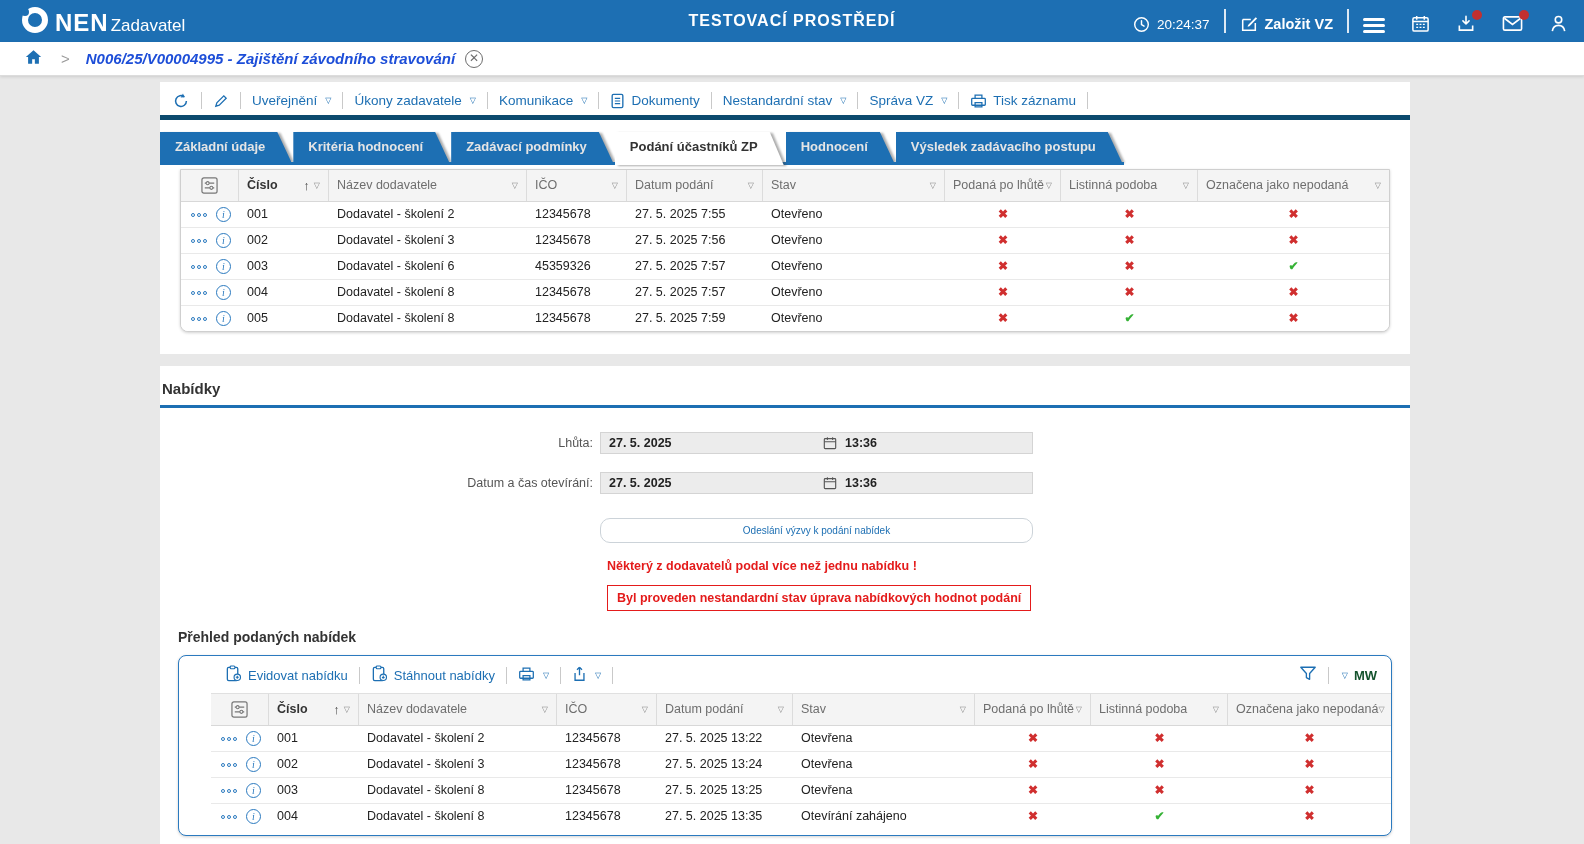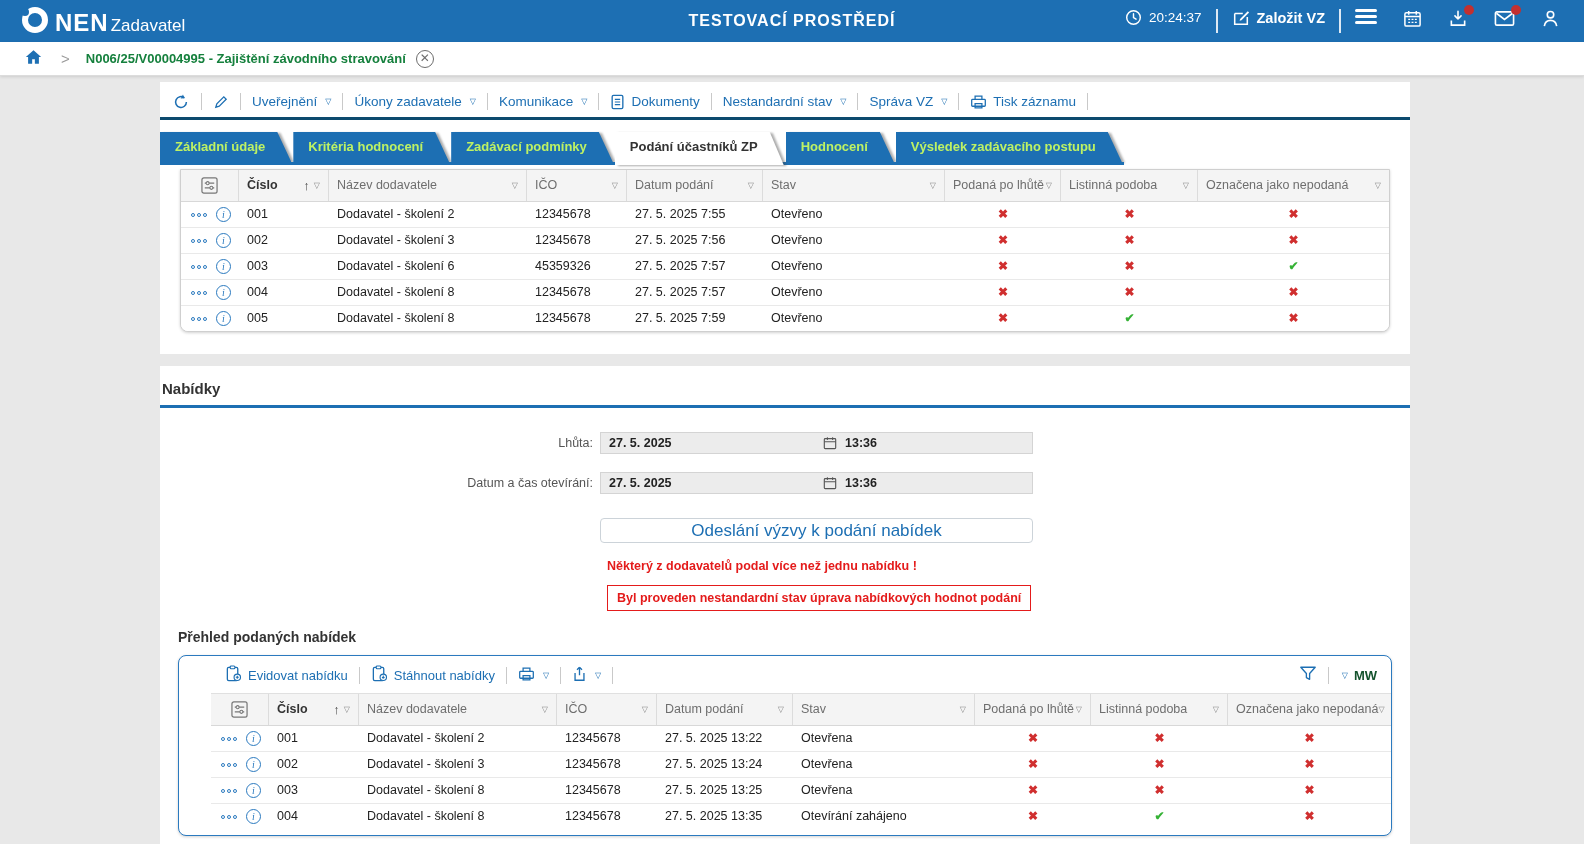--- a/index.html
+++ b/index.html
@@ -7,55 +7,55 @@
   body { font-family:"Liberation Sans", sans-serif; background:#e8e8e8; color:#333; font-size:13px; }
 
   
   .topbar { position:relative; height:42px; background:#1d6fb3; display:flex; align-items:center; color:#fff; }
   .brand { display:flex; align-items:flex-end; margin-left:22px; cursor:pointer; }
   .logo-ring { width:26px; height:26px; border:6px solid #fff; border-radius:50%; margin-right:7px; margin-bottom:2px; position:relative; }
   .logo-ring::before { content:""; position:absolute; width:8px; height:8px; background:#1d6fb3; border-radius:50%; left:-7px; top:-5px; }
   .logo-text { font-size:24px; font-weight:bold; letter-spacing:1px; line-height:1; }
   .logo-sub { font-size:17px; margin-left:2px; margin-bottom:-1px; }
   .env-title { position:absolute; left:50%; transform:translateX(-50%); font-size:16px; font-weight:bold; letter-spacing:1px; }
-  .top-right { margin-left:auto; display:flex; align-items:flex-start; padding-right:24px; }
+  .top-right { margin-left:auto; display:flex; align-items:flex-end; padding-right:16px; }
   .top-right svg { display:block; }
   .tr-item { display:flex; align-items:center; gap:7px; font-size:13.5px; }
   .vdiv { width:2px; height:24px; background:rgba(255,255,255,.85); margin:0 14px; }
   .zalozit { font-weight:bold; font-size:14.5px; display:flex; align-items:center; gap:7px; cursor:pointer; }
   .iconbtn { position:relative; margin-left:26px; cursor:pointer; display:flex; }
   .iconbtn.first { margin-left:0; }
   .badge { position:absolute; top:-4px; right:-6px; width:10px; height:10px; border-radius:50%; background:#c23030; }
   .burger { width:22px; height:15px; display:flex; flex-direction:column; justify-content:space-between; }
   .burger i { display:block; height:3px; background:#fff; border-radius:2px; }
 
   
   .crumbbar { height:34px; background:#fff; display:flex; align-items:center; padding-left:24px; border-bottom:1px solid #dcdcdc; box-shadow:0 1px 3px rgba(0,0,0,.12); position:relative; z-index:5; }
   .crumb-sep { color:#9a9a9a; font-size:15px; margin:0 16px 0 18px; }
-  .crumb-text { font-weight:bold; font-size:13px; color:#15803d; }
+  .crumb-text { font-weight:bold; font-size:15px; color:#1d4ed8;font-style:italic; }
   .crumb-close { width:18px; height:18px; border:1.5px solid #6d6d6d; border-radius:50%; color:#6d6d6d; font-size:12px; line-height:15px; text-align:center; margin-left:10px; cursor:pointer; }
 
   
   .content { margin:6px 0 0 160px; width:1250px; }
   .block { background:#fff; }
   .block1 { padding-top:8px; padding-bottom:22px; }
   .block2 { margin-top:12px; padding-top:14px; min-height:480px; }
 
   
-  .rtoolbar { display:flex; align-items:center; height:30px; padding-left:12px; border-bottom:3px solid #0c4a6e; padding-bottom:4px; }
+  .rtoolbar { display:flex; align-items:center; height:30px; padding-left:12px; border-bottom:5px solid #0c4a6e; padding-bottom:4px; }
   .rtoolbar .titem { color:#1d6fb3; display:flex; align-items:center; gap:6px; font-size:13.5px; cursor:pointer; white-space:nowrap; }
   .tdiv { width:1px; height:17px; background:#c9c9c9; margin:0 11px; }
   .dd { font-size:8px; color:#1d6fb3; margin-left:2px; }
   .rtoolbar svg { display:block; }
 
   
   .tabbar { display:flex; width:max-content; position:relative; padding-bottom:3px; margin-top:12px; }
   .tabbar::after { content:""; position:absolute; left:0; right:0; bottom:0; height:3px; background:#1d6fb3; }
   .tabo { filter:drop-shadow(3px 1px 1px rgba(70,70,70,.45)); margin-right:2px; }
-  .tab { display:block; height:30px; line-height:30px; padding:0 26px 0 15px; background:#1d6fb3; color:#bef264; font-weight:bold; font-size:13px; clip-path:polygon(0 0, calc(100% - 14px) 0, 100% 100%, 0 100%); cursor:pointer; white-space:nowrap; }
+  .tab { display:block; height:30px; line-height:30px; padding:0 26px 0 15px; background:#1d6fb3; color:#e5e5e5; font-weight:bold; font-size:13px; clip-path:polygon(0 0, calc(100% - 14px) 0, 100% 100%, 0 100%); cursor:pointer; white-space:nowrap; }
   .tabo.active { position:relative; z-index:2; }
   .tabo.active .tab { background:#fff; color:#333; height:33px; margin-bottom:-3px; }
 
   
   .tpanel1 { margin:4px 20px 0; border:1px solid #cfcfcf; border-radius:0 0 8px 8px; box-shadow:0 1px 3px rgba(0,0,0,.18); overflow:hidden; background:#fff; }
   .tpanel2 { margin:0 18px; border:1px solid #2b7abf; border-radius:8px; box-shadow:0 1px 3px rgba(0,0,0,.18); overflow:hidden; background:#fff;padding-left:32px; }
   .tgrid { display:grid; grid-template-columns:58px 90px 198px 100px 136px 182px 116px 137px 1fr; }
   .thead { background:#f4f4f4; border-bottom:1px solid #d8d8d8; }
   .th { color:#6e6e6e; font-size:12.5px; height:31px; line-height:31px; padding:0 8px; border-right:1px solid #dcdcdc; display:flex; align-items:center; cursor:pointer; overflow:hidden; white-space:nowrap; }
   .th:last-child { border-right:none; }
@@ -78,21 +78,21 @@
   
   .sec-title { font-size:15px; font-weight:bold; color:#333; margin:0 0 8px 2px; }
   .sec-rule { height:3px; background:#1d6fb3; }
   .frow { display:flex; align-items:center; margin-top:18px; }
   .frow.first { margin-top:24px; }
   .flabel { width:440px; text-align:right; padding-right:7px; color:#555; font-size:12.5px; }
   .fctrl { width:433px; height:22px; background:#ececec; border:1px solid #d4d4d4; display:flex; align-items:center; }
   .fdate { flex:1; font-weight:bold; font-size:12.5px; padding-left:8px; color:#222; }
   .ftime { width:195px; font-weight:bold; font-size:12.5px; color:#222; padding-left:8px; }
   .calico { color:#555; display:flex; }
-  .sendbtn { display:block; margin:24px 0 0 440px; width:433px; height:25px; background:#fff; border:1px solid #ccd3d9; border-radius:4px; color:#1d6fb3; font-size:17px; font-family:inherit; cursor:pointer; }
+  .sendbtn { display:block; margin:24px 0 0 440px; width:433px; height:25px; background:#fff; border:1px solid #ccd3d9; border-radius:10px; color:#1d6fb3; font-size:10px; font-family:inherit; cursor:pointer; }
   .warn1 { margin:16px 12px 0 447px; color:#e41b1b; font-weight:bold; font-size:12.5px; }
   .warnbox { display:inline-block; margin:12px 0 0 447px; border:1px solid #e41b1b; color:#e41b1b; font-weight:bold; font-size:12.5px; padding:5px 9px; }
   .offers-title { font-size:14px; font-weight:bold; color:#333; margin:18px 0 10px 18px; }
 
   
   .otoolbar { display:flex; align-items:center; padding:9px 14px 8px; }
   .otoolbar .titem { color:#1d6fb3; display:flex; align-items:center; gap:6px; font-size:13px; cursor:pointer; white-space:nowrap; }
   .ot-right { margin-left:auto; display:flex; align-items:center; }
   .mw { color:#14532d; font-size:13px; font-weight:bold; margin-left:6px; cursor:pointer; }
 </style>

